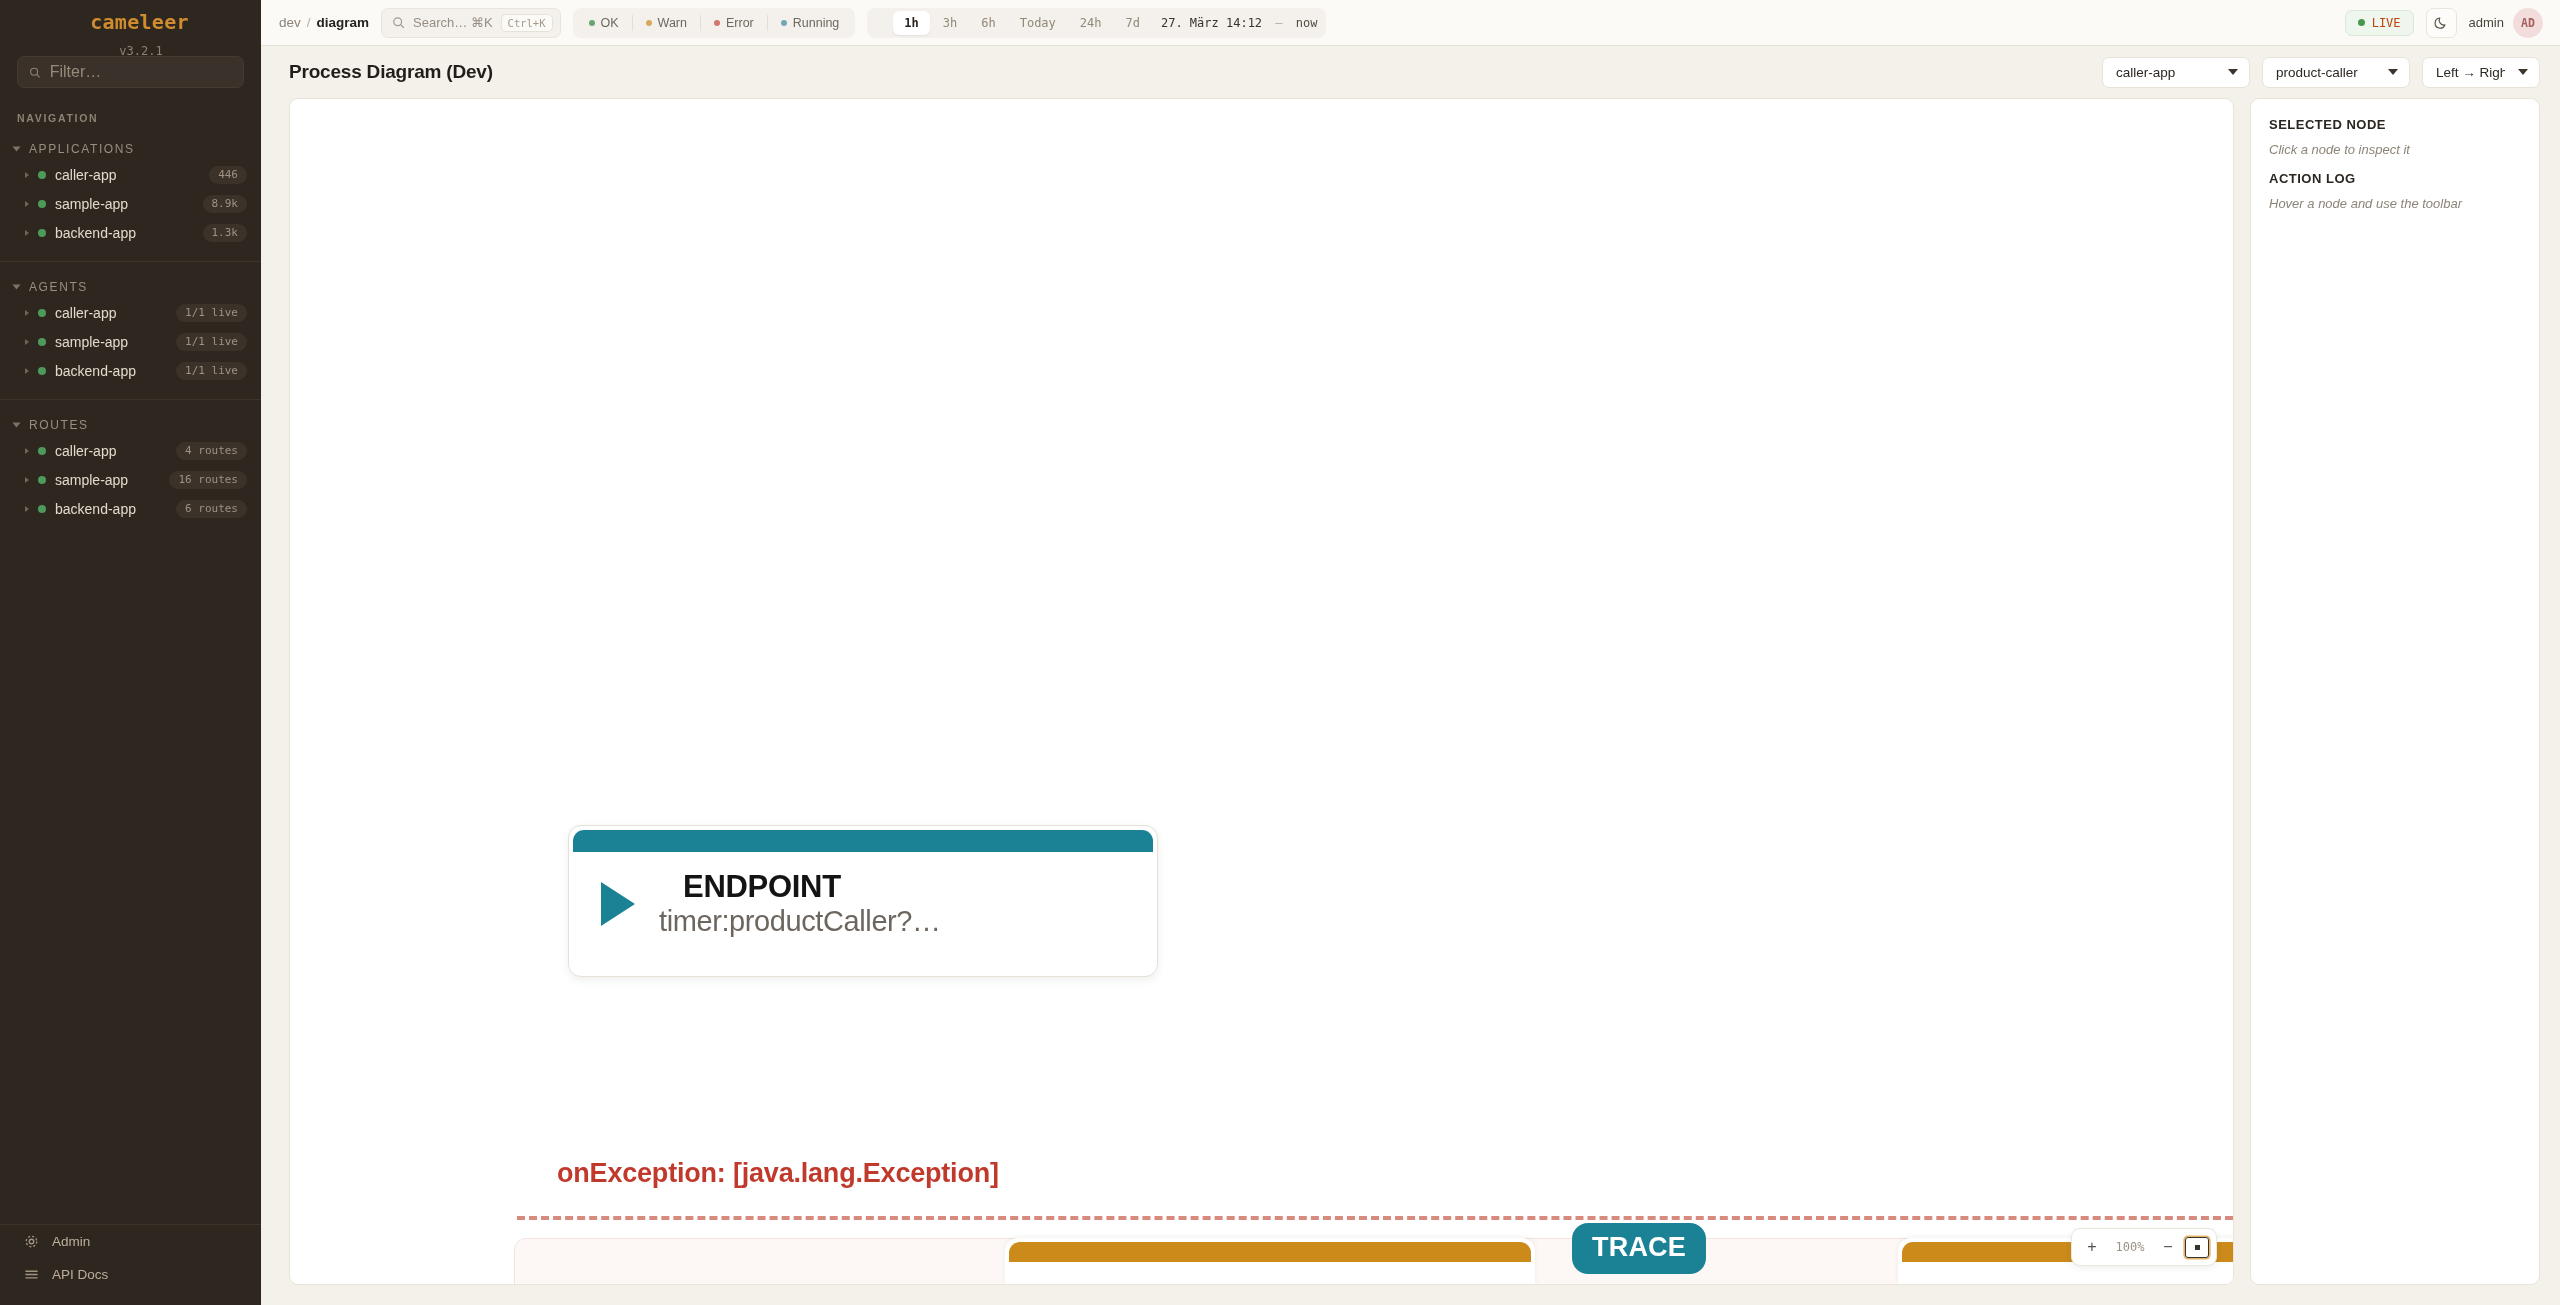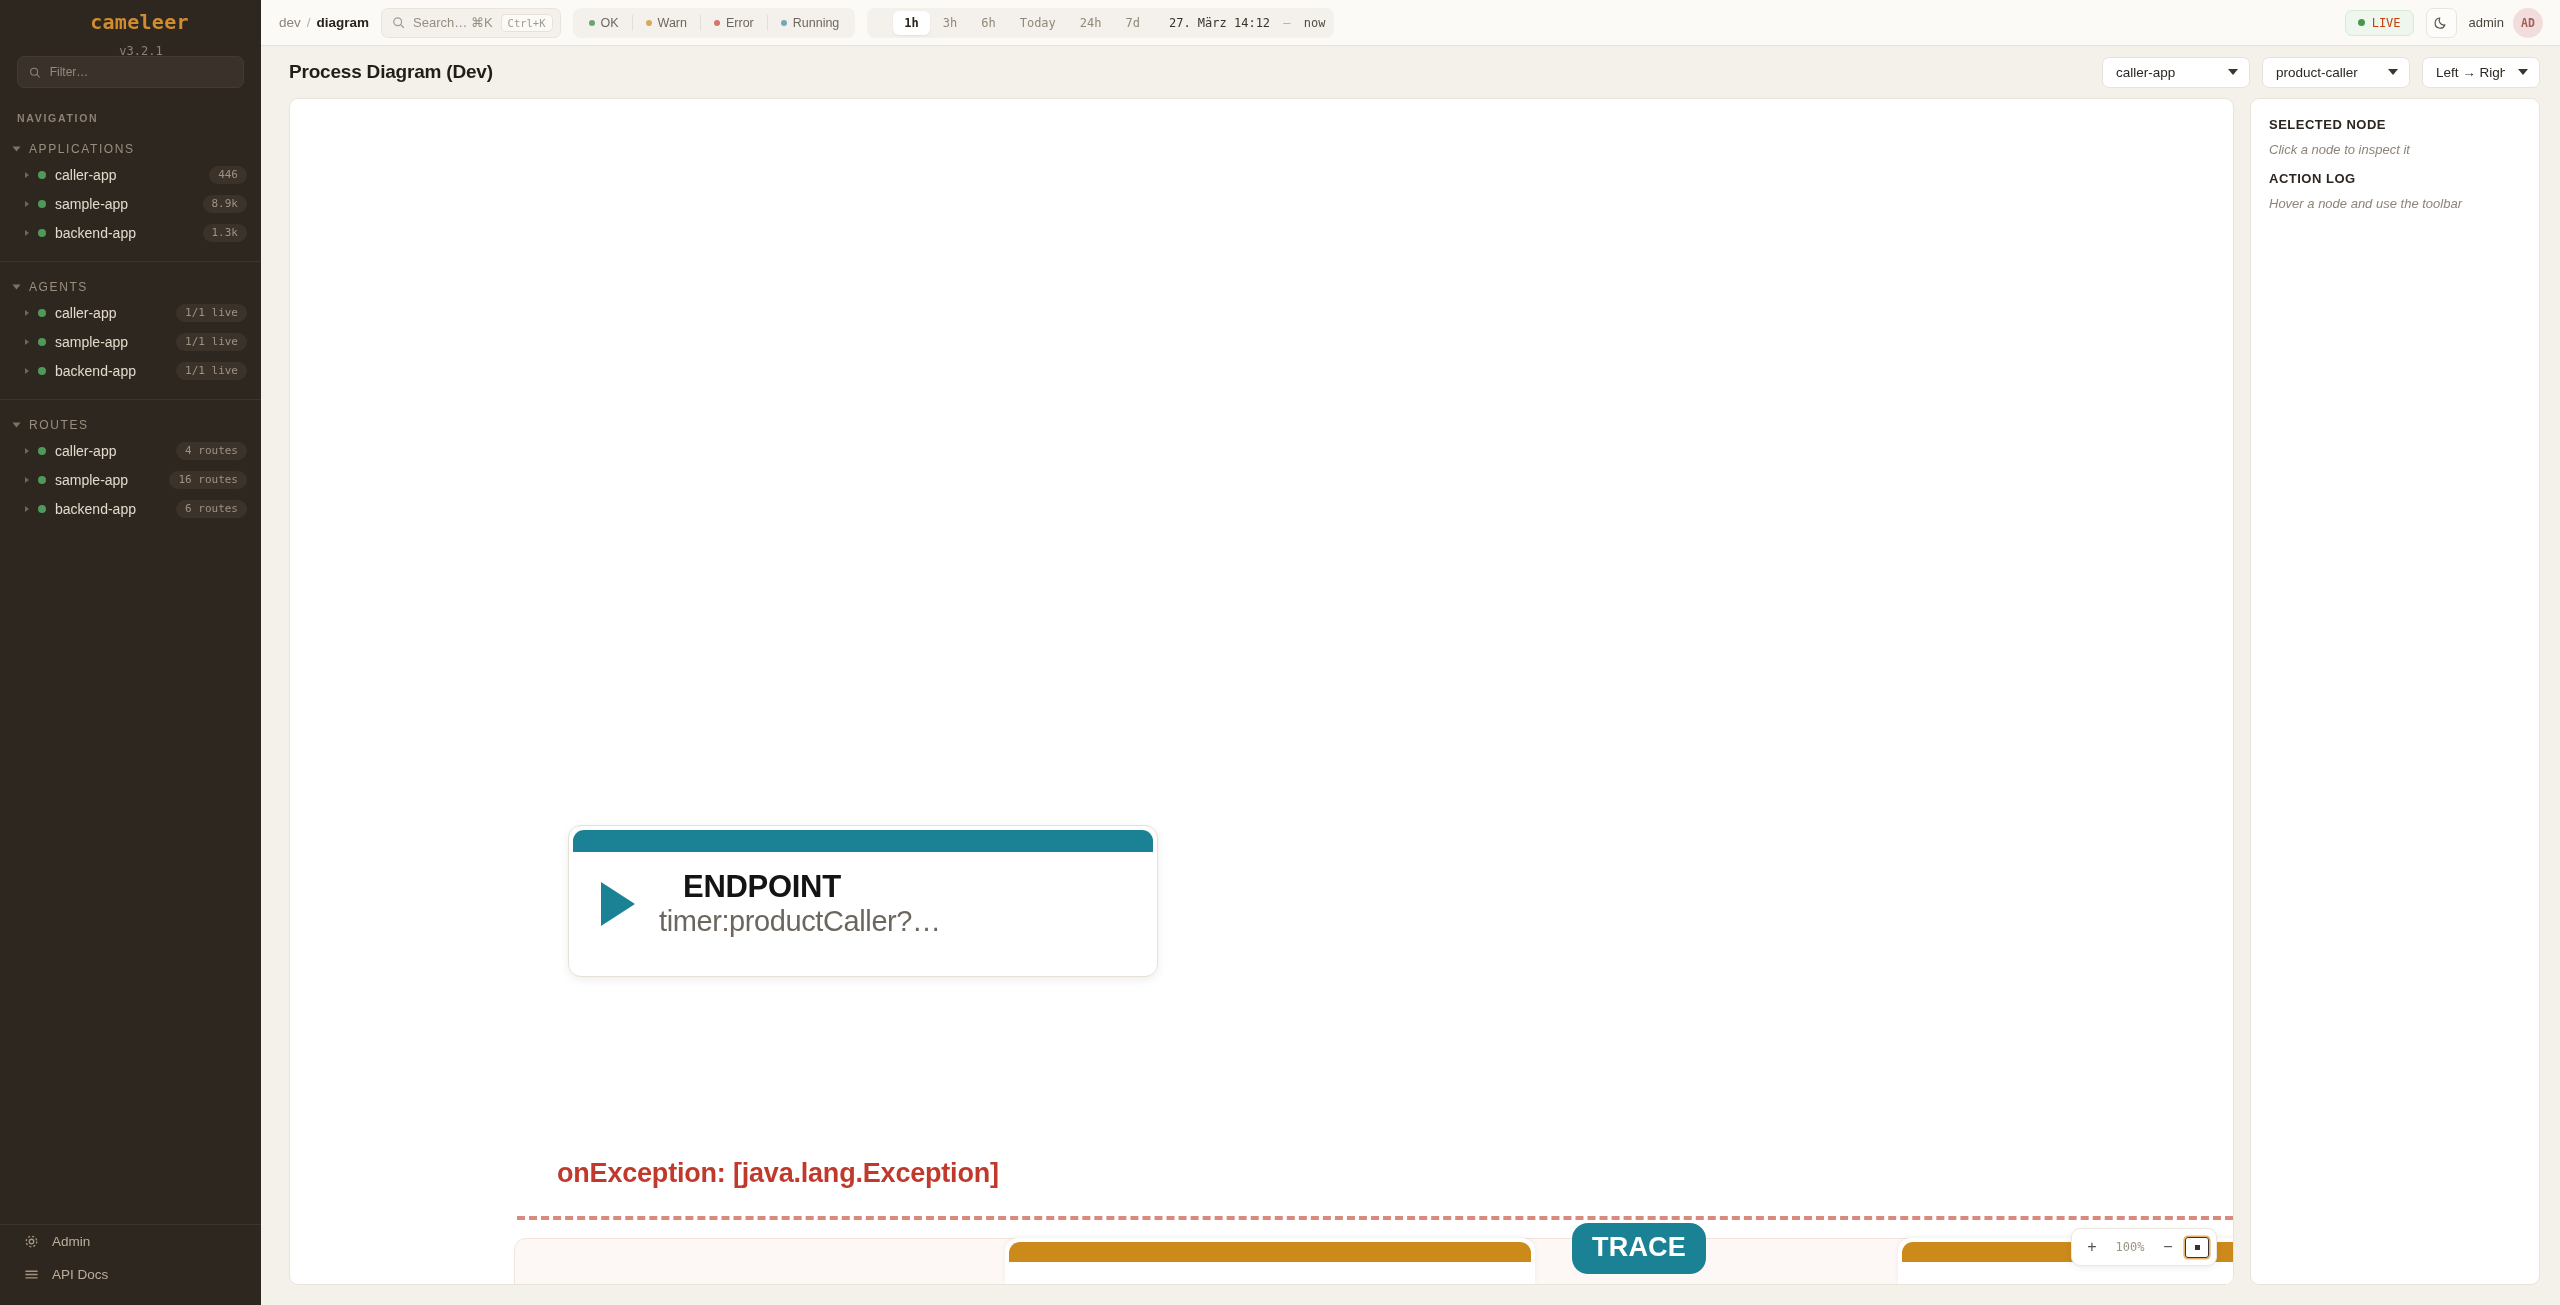--- a/index.html
+++ b/index.html
@@ -35,21 +35,21 @@
     font-size: 12px; color: #8e8275; margin-left: 3px;
   }
   .filter-wrap { padding: 10px 17px 0 17px; }
   .filter-box {
     height: 32px; background: #3a322a;
     border: 1px solid #443a31; border-radius: 7px;
     display: flex; align-items: center; gap: 9px; padding: 0 11px;
   }
   .filter-box input {
     background: transparent; border: 0; outline: none;
-    color: #cbbfae; font-size: 12px;
+    color: #cbbfae; font-size: 16px;
     font-family: "Liberation Sans", sans-serif; width: 100%;
   }
   .filter-box input::placeholder { color: #978a7b; }
 
   .nav-title {
     color: #8d8274; font-size: 10.5px; letter-spacing: 1.7px;
     font-weight: 600; padding: 24px 0 0 17px;
   }
   .group { padding-top: 14px; }
   .group-head {
@@ -136,21 +136,21 @@
     display: flex; align-items: center; padding: 0 8px 0 3px; gap: 2px;
   }
   .range {
     font-family: "DejaVu Sans Mono", monospace;
     font-size: 12px; color: #918878; padding: 5px 11px;
     border-radius: 6px; cursor: pointer;
   }
   .range.active { background: #ffffff; color: #2b241d; font-weight: 700; box-shadow: 0 1px 2px rgba(0,0,0,.07); margin-left: 23px; }
   .rangetime {
     font-family: "DejaVu Sans Mono", monospace; font-size: 12px;
-    color: #3a332b; margin-left: 16px; white-space: nowrap; text-align: center;
+    color: #3a332b; margin-left: 8px; white-space: nowrap; text-align: center;
   }
   .rangetime .dash { color: #b3aa9c; padding: 0 6px; }
   .rangetime .now { color: #514a40; }
 
   .spacer { flex: 1; }
   .live {
     display: flex; align-items: center; gap: 7px;
     background: #eef6ed; border: 1px solid #d9e9d7; border-radius: 7px;
     padding: 5px 12px;
     font-family: "DejaVu Sans Mono", monospace; font-size: 12px;

